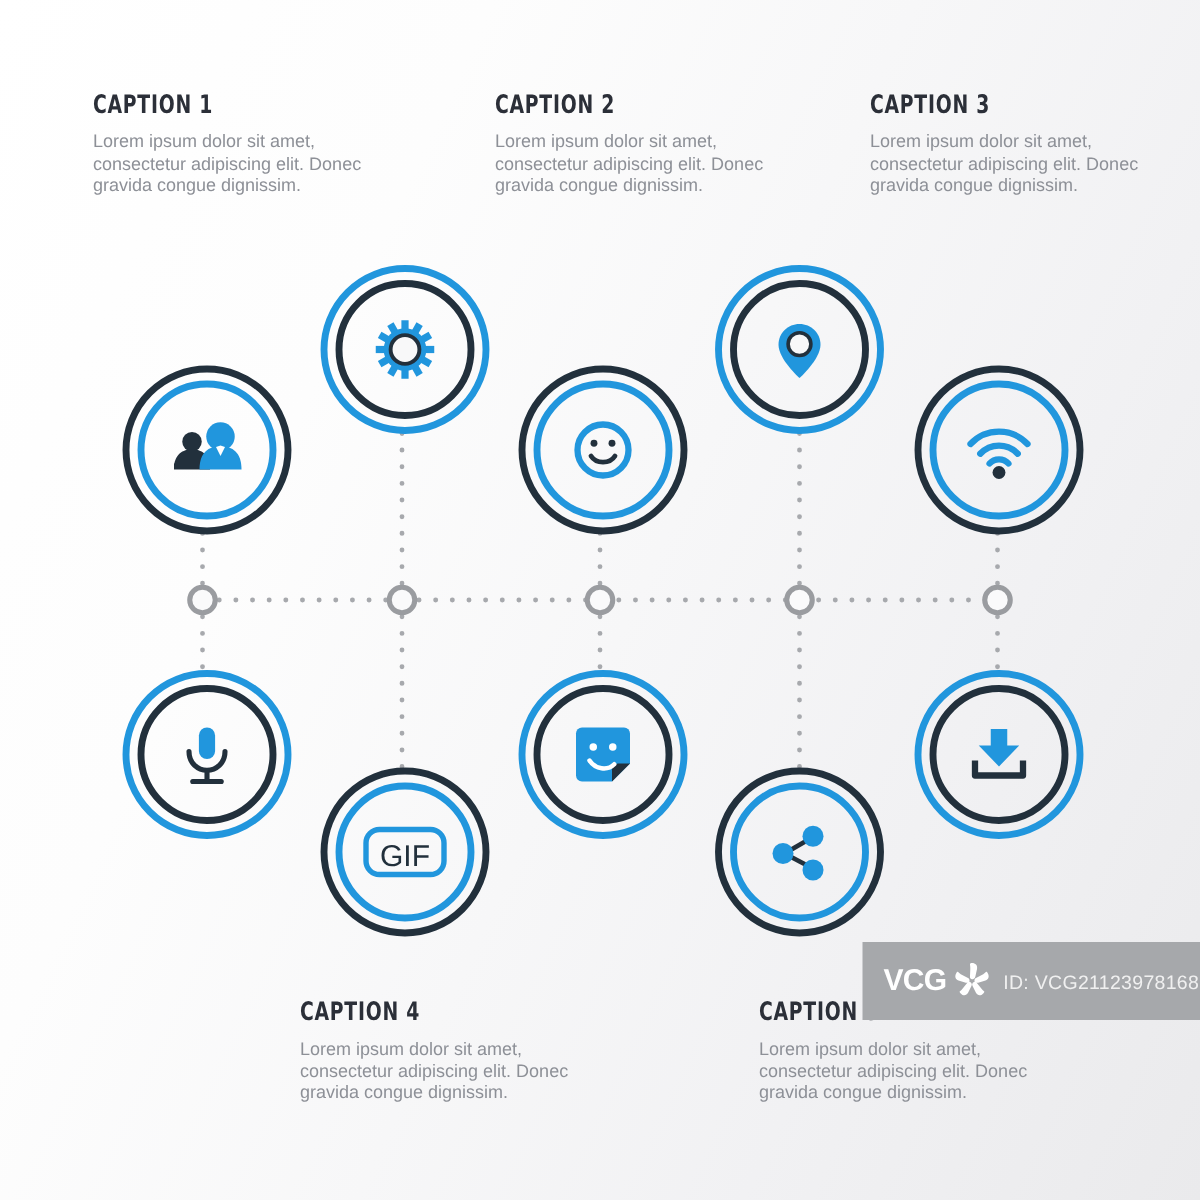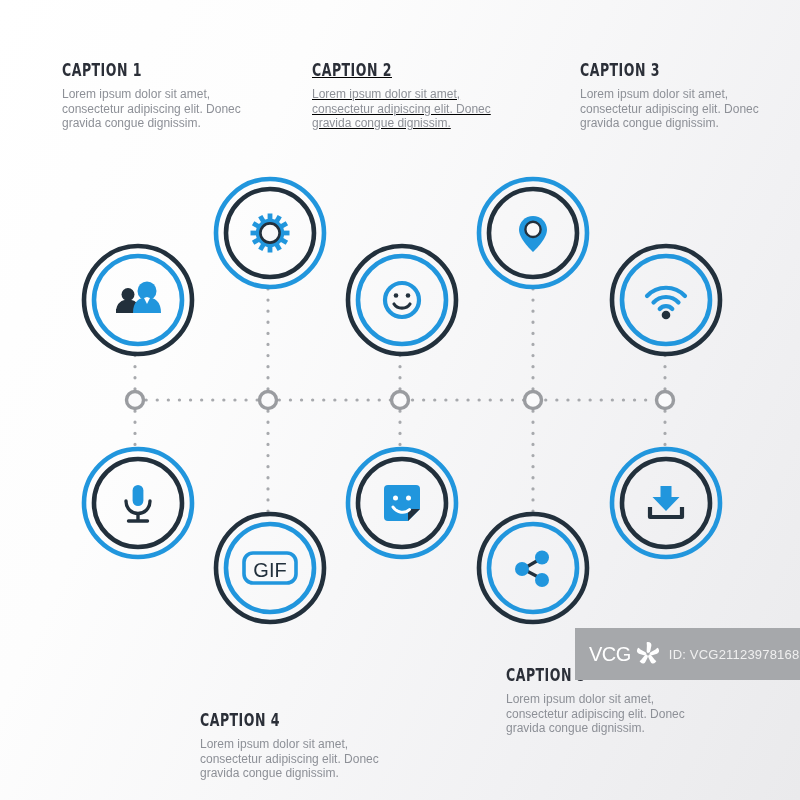--- a/index.html
+++ b/index.html
@@ -63,21 +63,21 @@
     width: 225px;
     height: 52px;
     background: #a6a8ab;
     display: flex;
     align-items: center;
     padding-left: 14px;
     box-sizing: border-box;
   }
   #watermark .vcg-text {
     font-family: "Liberation Sans", sans-serif;
-    font-weight: normal;
+    font-weight: bold;
     font-size: 20px;
     color: #ffffff;
     letter-spacing: -0.5px;
     line-height: 1;
   }
   #watermark .vcg-mark {
     width: 30px;
     height: 30px;
     margin-left: 2px;
     margin-right: 6px;
@@ -249,31 +249,31 @@
         <path d="M-16,4 v10 h32 v-10" fill="none" stroke="#22303c" stroke-width="4.2" stroke-linejoin="round"></path>
       </g>
     </g>
   </svg>
 
   <div class="caption" style="left:62px; top:60px;">
     <div class="caption-title">CAPTION 1</div>
     <div class="caption-body">Lorem ipsum dolor sit amet, consectetur adipiscing elit. Donec gravida congue dignissim.</div>
   </div>
 
-  <div class="caption" style="left:312px; top:60px;text-decoration:underline;">
+  <div class="caption" style="left:330px; top:60px;">
     <div class="caption-title">CAPTION 2</div>
     <div class="caption-body">Lorem ipsum dolor sit amet, consectetur adipiscing elit. Donec gravida congue dignissim.</div>
   </div>
 
   <div class="caption" style="left:580px; top:60px;">
     <div class="caption-title">CAPTION 3</div>
     <div class="caption-body">Lorem ipsum dolor sit amet, consectetur adipiscing elit. Donec gravida congue dignissim.</div>
   </div>
 
-  <div class="caption" style="left:200px; top:665px;margin-top:45px;">
+  <div class="caption" style="left:200px; top:665px;">
     <div class="caption-title">CAPTION 4</div>
     <div class="caption-body">Lorem ipsum dolor sit amet, consectetur adipiscing elit. Donec gravida congue dignissim.</div>
   </div>
 
   <div class="caption" style="left:462px; top:665px;margin-left:44px;">
     <div class="caption-title">CAPTION 5</div>
     <div class="caption-body">Lorem ipsum dolor sit amet, consectetur adipiscing elit. Donec gravida congue dignissim.</div>
   </div>
 
   <div id="watermark">

